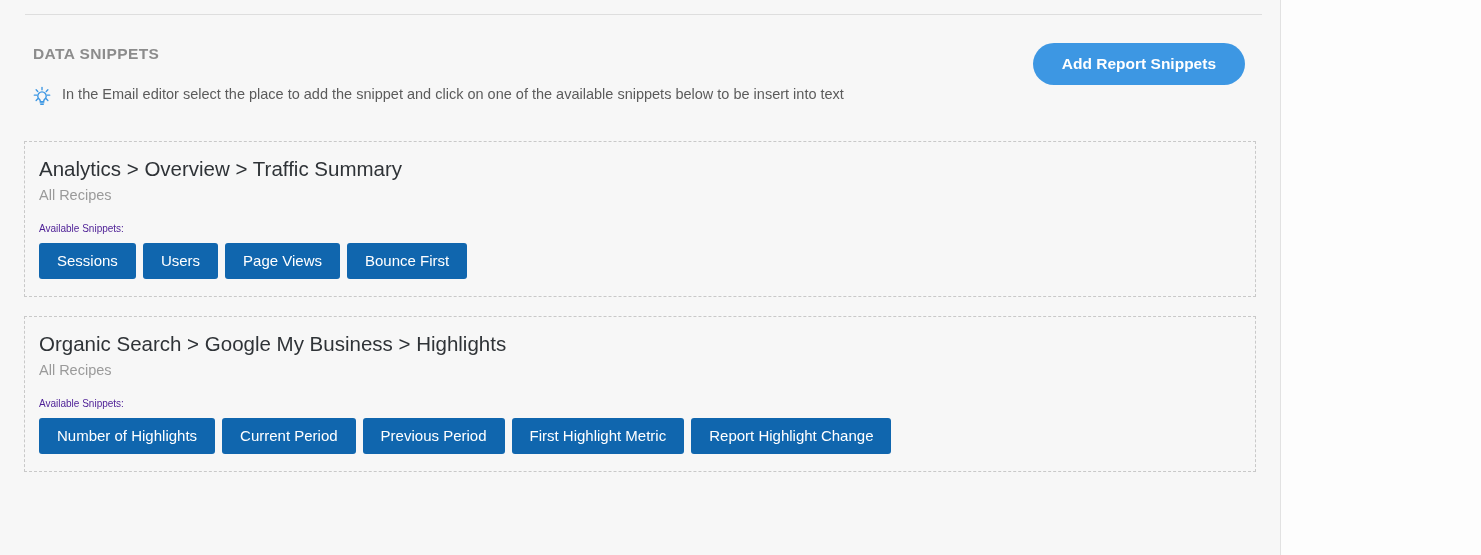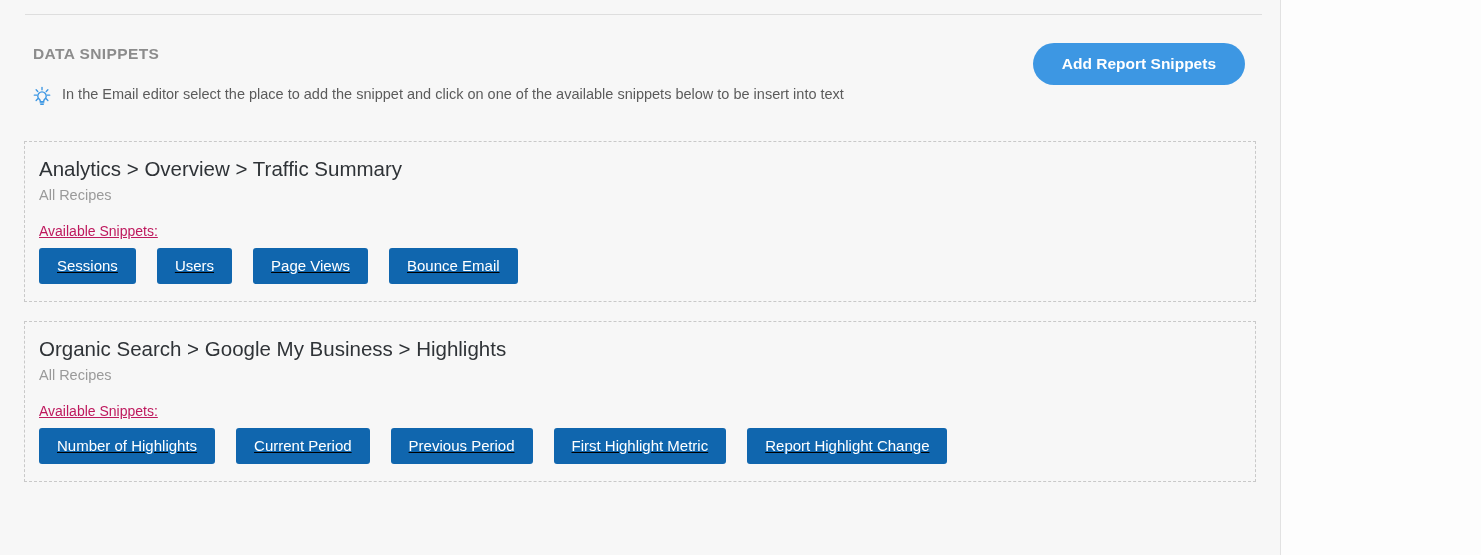--- a/index.html
+++ b/index.html
@@ -133,32 +133,30 @@
   }
 
   .card-subtitle {
     font-size: 14.5px;
     color: #9a9a9a;
     margin-bottom: 20px;
     white-space: nowrap;
   }
 
   .avail-label {
-    font-size: 14px;
-    color: #be185d;
+    font-size: 10px;
+    color: #4c1d95;
     margin-bottom: 9px;
     white-space: nowrap;
-    text-decoration: underline;
   }
 
   .chip-row {
     display: flex;
     flex-wrap: wrap;
-    gap: 21px;
-    text-decoration: underline;
+    gap: 7px;
   }
 
   .chip {
     background: #1066ae;
     color: #ffffff;
     border: none;
     border-radius: 3px;
     height: 36px;
     padding: 0 18px;
     font-family: "Liberation Sans", sans-serif;
@@ -203,21 +201,21 @@
     <div class="cards">
 
       <div class="snippet-card">
         <div class="card-title">Analytics &gt; Overview &gt; Traffic Summary</div>
         <div class="card-subtitle">All Recipes</div>
         <div class="avail-label">Available Snippets:</div>
         <div class="chip-row">
           <button class="chip">Sessions</button>
           <button class="chip">Users</button>
           <button class="chip">Page Views</button>
-          <button class="chip">Bounce Email</button>
+          <button class="chip">Bounce First</button>
         </div>
       </div>
 
       <div class="snippet-card">
         <div class="card-title">Organic Search &gt; Google My Business &gt; Highlights</div>
         <div class="card-subtitle">All Recipes</div>
         <div class="avail-label">Available Snippets:</div>
         <div class="chip-row">
           <button class="chip">Number of Highlights</button>
           <button class="chip">Current Period</button>

